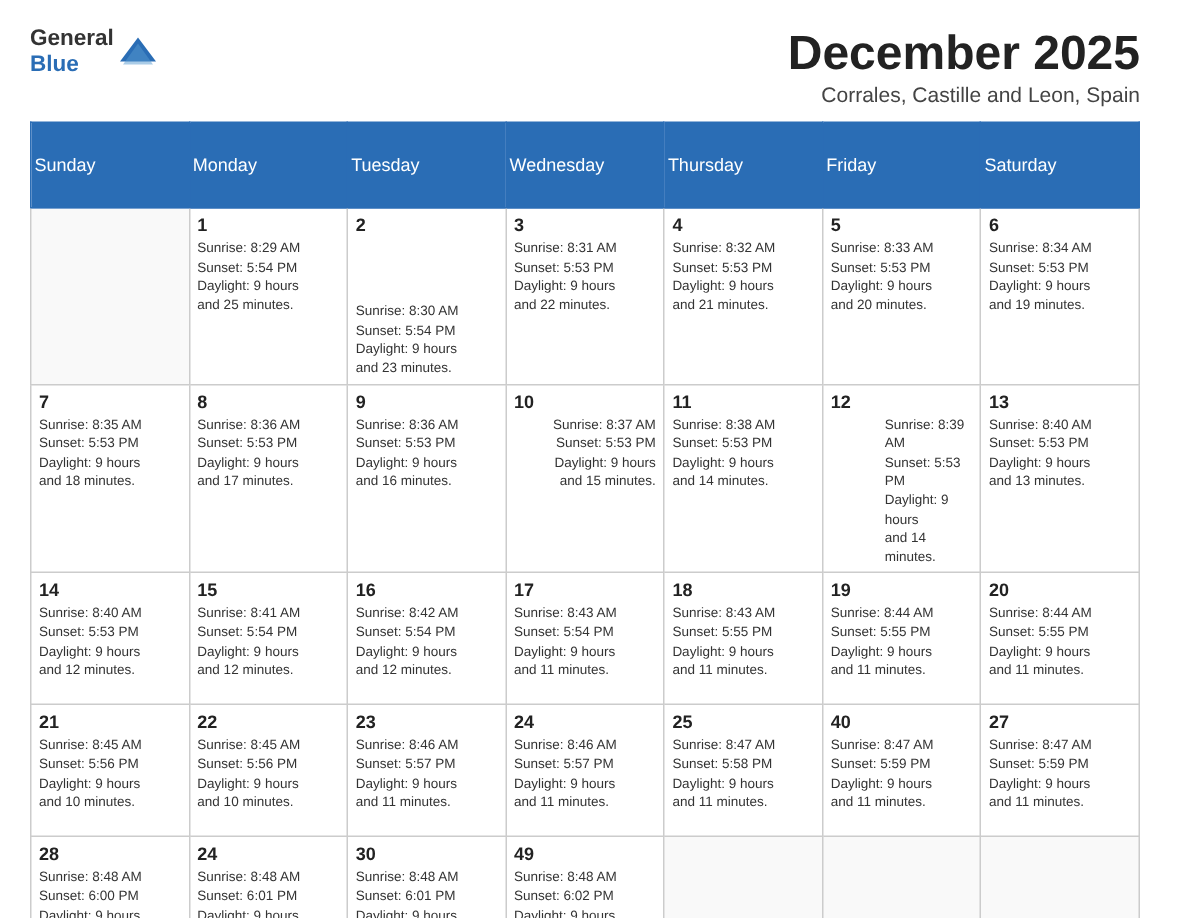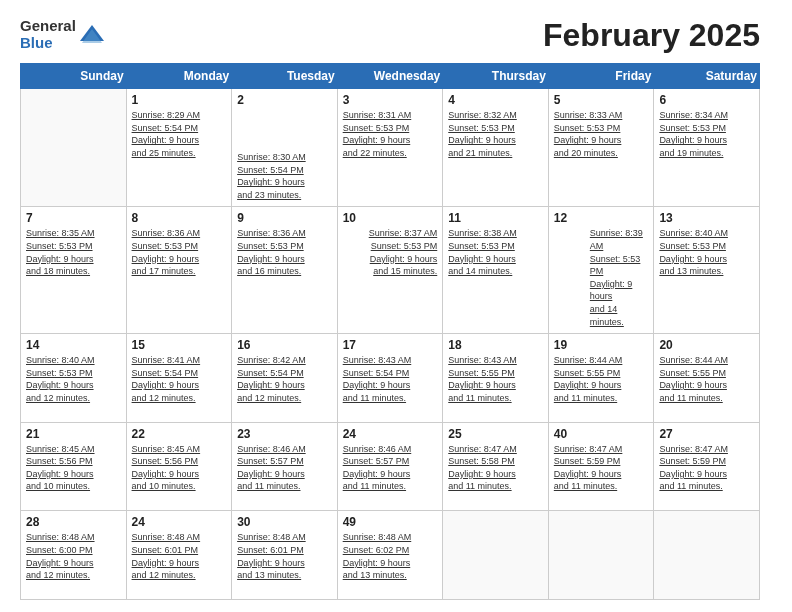--- a/index.html
+++ b/index.html
@@ -58,23 +58,23 @@
       flex: 1;
       border: 1px solid #ccc;
       border-collapse: collapse;
       width: 100%;
       table-layout: fixed;
     }
     .calendar th {
       background: #2a6db5;
       color: #fff;
       font-size: 12px;
-      font-weight: bold;
-      text-align: right;
-      padding: 5px 2px;
+      font-weight: normal;
+      text-align: left;
+      padding: 21px 2px;
       border: 1px solid #2a6db5;
     }
     .calendar td {
       border: 1px solid #ccc;
       vertical-align: top;
       padding: 4px 5px;
       font-size: 9.5px;
       color: #333;
       height: 88px;
     }
@@ -82,21 +82,20 @@
       font-size: 12px;
       font-weight: bold;
       color: #222;
       display: block;
       margin-bottom: 2px;
     }
     .day-info {
       font-size: 9px;
       color: #333;
       line-height: 1.4;
-      text-decoration: underline;
     }
     .empty { background: #f9f9f9; }
     .week-row td { height: 88px; }
   </style>
 </head>
 <body>
 
 <div class="page">
   <div class="header">
     <div class="logo">
@@ -107,21 +106,22 @@
             <span class="blue">Blue</span>
           </span>
           <svg class="logo-icon" viewBox="0 0 28 28">
             <polygon points="14,4 26,20 2,20" fill="#2a6db5"></polygon>
             <polygon points="14,8 24,22 4,22" fill="#5599d0" opacity="0.5"></polygon>
           </svg>
         </div>
       </div>
     </div>
     <div class="title-block">
-      <div class="month-title">February 2025</div>
+      <div class="month-title">December 2025</div>
+      <div class="subtitle">Corrales, Castille and Leon, Spain</div>
     </div>
   </div>
 
   <table class="calendar">
     <thead>
       <tr>
         <th>Sunday</th>
         <th>Monday</th>
         <th>Tuesday</th>
         <th>Wednesday</th>

